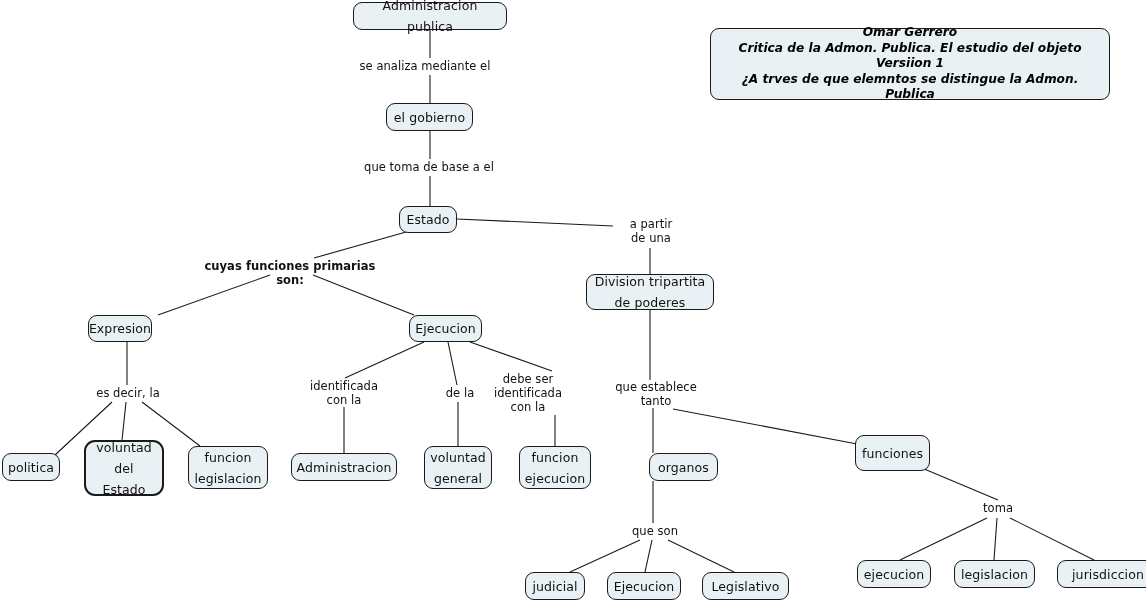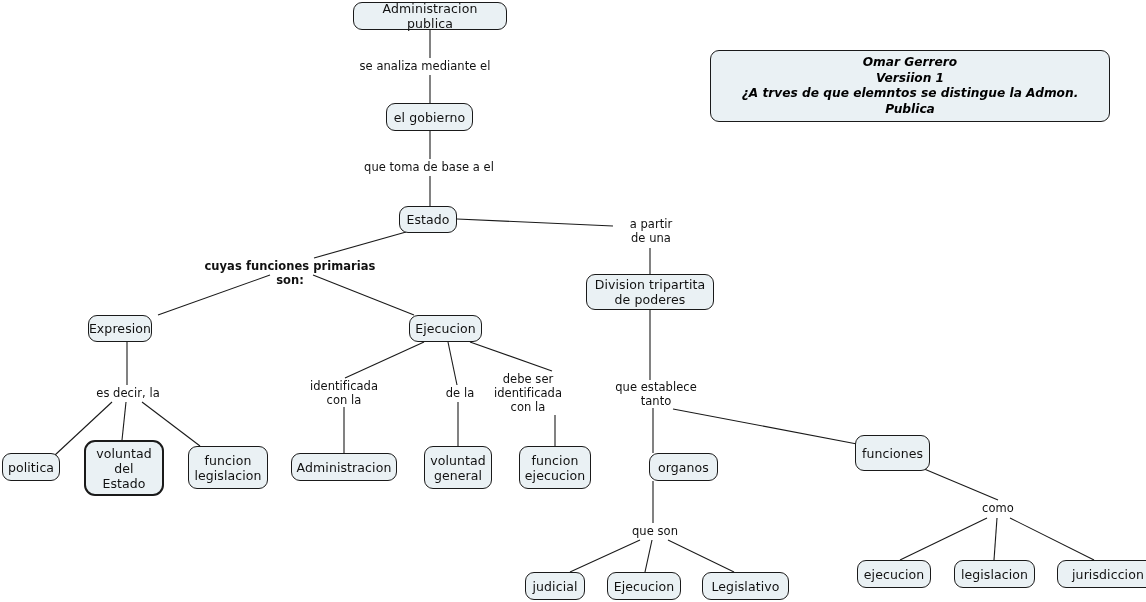--- a/index.html
+++ b/index.html
@@ -31,21 +31,21 @@
     position: absolute;
     box-sizing: border-box;
     background: #eaf1f4;
     border: 1px solid #1a1a1a;
     border-radius: 9px;
     display: flex;
     align-items: center;
     justify-content: center;
     text-align: center;
     font-size: 12.5px;
-    line-height: 15px;
+    line-height: 21px;
     color: #111111;
     letter-spacing: 0.1px;
     padding: 0 6px;
     white-space: pre-line;
   }
   .node.thick {
     border: 2px solid #1a1a1a;
     border-radius: 11px;
   }
   .link-label {
@@ -154,22 +154,23 @@
       <div class="link-label" style="left: 90px; top: 386px; width: 76px;">es decir, la</div>
       <div class="link-label" style="left: 304px; top: 379px; width: 80px;">identificada
 con la</div>
       <div class="link-label" style="left: 440px; top: 386px; width: 40px;">de la</div>
       <div class="link-label" style="left: 488px; top: 372px; width: 80px;">debe ser
 identificada
 con la</div>
       <div class="link-label" style="left: 608px; top: 380px; width: 96px;">que establece
 tanto</div>
       <div class="link-label" style="left: 626px; top: 524px; width: 58px;">que son</div>
-      <div class="link-label" style="left: 978px; top: 501px; width: 40px;">como</div>
+      <div class="link-label" style="left: 978px; top: 501px; width: 40px;">toma</div>
     </div>
 
-  <div class="legend" id="legend-box" style="left:710px; top:28px; width:400px; height:72px;margin-top:22px;">
+  <div class="legend" id="legend-box" style="left:710px; top:28px; width:400px; height:72px;">
     <span>Omar Gerrero</span>
+    <span>Critica de la Admon. Publica. El estudio del objeto</span>
     <span>Versiion 1</span>
     <span>¿A trves de que elemntos se distingue la Admon. Publica</span>
   </div>
 
 </div>
 
 </body></html>

